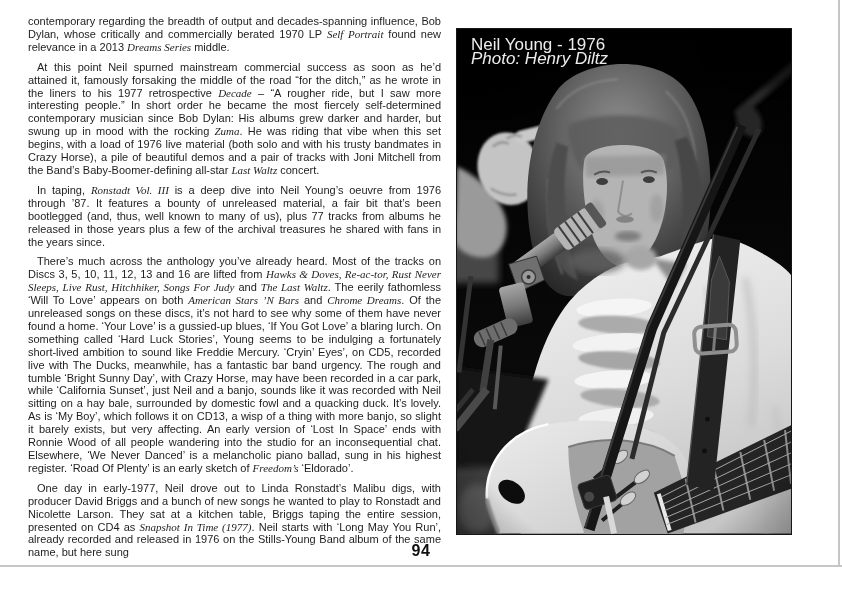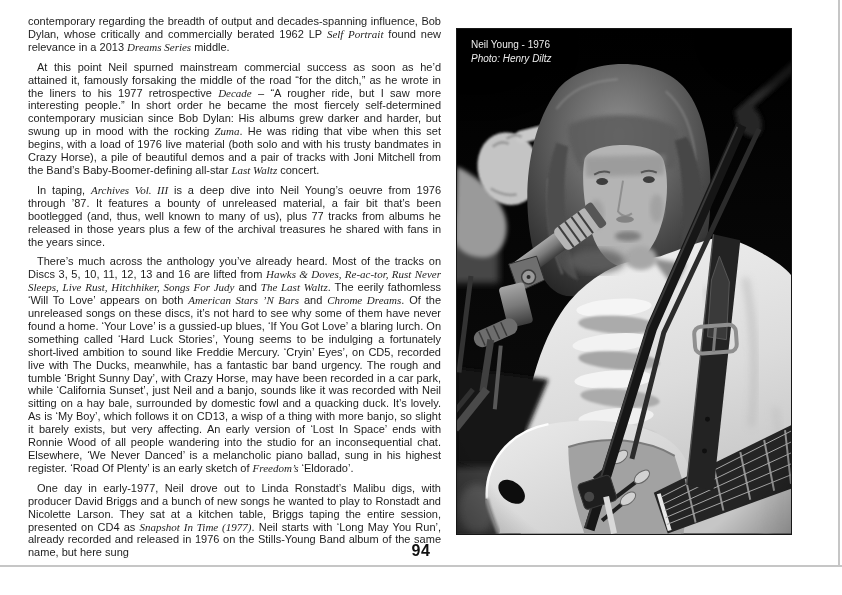--- a/index.html
+++ b/index.html
@@ -23,38 +23,38 @@
   .text-col i{font-style:italic;font-family:Liberation Serif, serif;}
 
   .photo{
     position:absolute;left:456px;top:28px;width:336px;height:507px;
     background:var(--photo_bg,#060606);
     box-sizing:border-box;border:1px solid #161616;
   }
   .photo svg{display:block;width:100%;height:100%;}
   .photo-caption{
     position:absolute;left:14px;top:9px;color:var(--caption,#ececec);
-    font-size:10px;line-height:14px;z-index:5;
+    font-size:17px;line-height:14px;z-index:5;
   }
   .photo-caption .cap2{font-style:italic;}
 
   .page-number{
     position:absolute;left:421px;top:542px;transform:translateX(-50%);
     font-size:16px;font-weight:bold;color:#101010;letter-spacing:.5px;
   }
 </style>
 </head>
 <body>
 
 <div class="page">
 
   <div class="text-col">
-      <p><span>contemporary regarding the breadth of output and decades-spanning influence, Bob Dylan, whose critically and commercially berated 1962 LP </span><i>Self Portrait</i><span> found new relevance in a 2013 </span><i>Dreams Series</i><span> middle.</span></p>
+      <p><span>contemporary regarding the breadth of output and decades-spanning influence, Bob Dylan, whose critically and commercially berated 1970 LP </span><i>Self Portrait</i><span> found new relevance in a 2013 </span><i>Dreams Series</i><span> middle.</span></p>
       <p class="indent"><span>At this point Neil spurned mainstream commercial success as soon as he’d attained it, famously forsaking the middle of the road “for the ditch,” as he wrote in the liners to his 1977 retrospective </span><i>Decade</i><span> – “A rougher ride, but I saw more interesting people.” In short order he became the most fiercely self-determined contemporary musician since Bob Dylan: His albums grew darker and harder, but swung up in mood with the rocking </span><i>Zuma</i><span>. He was riding that vibe when this set begins, with a load of 1976 live material (both solo and with his trusty bandmates in Crazy Horse), a pile of beautiful demos and a pair of tracks with Joni Mitchell from the Band’s Baby-Boomer-defining all-star </span><i>Last Waltz</i><span> concert.</span></p>
-      <p class="indent"><span>In taping, </span><i>Archives Vol. III</i><span> is a deep dive into Neil Young’s oeuvre from 1976 through ’87. It features a bounty of unreleased material, a fair bit that’s been bootlegged (and, thus, well known to many of us), plus 77 tracks from albums he released in those years plus a few of the archival treasures he shared with fans in the years since.</span></p>
+      <p class="indent"><span>In taping, </span><i>Ronstadt Vol. III</i><span> is a deep dive into Neil Young’s oeuvre from 1976 through ’87. It features a bounty of unreleased material, a fair bit that’s been bootlegged (and, thus, well known to many of us), plus 77 tracks from albums he released in those years plus a few of the archival treasures he shared with fans in the years since.</span></p>
       <p class="indent"><span>There’s much across the anthology you’ve already heard. Most of the tracks on Discs 3, 5, 10, 11, 12, 13 and 16 are lifted from </span><i>Hawks &amp; Doves, Re-ac-tor, Rust Never Sleeps, Live Rust, Hitchhiker, Songs For Judy</i><span> and </span><i>The Last Waltz</i><span>. The eerily fathomless ‘Will To Love’ appears on both </span><i>American Stars ’N Bars</i><span> and </span><i>Chrome Dreams</i><span>. Of the unreleased songs on these discs, it’s not hard to see why some of them have never found a home. ‘Your Love’ is a gussied-up blues, ‘If You Got Love’ a blaring lurch. On something called ‘Hard Luck Stories’, Young seems to be indulging a fortunately short-lived ambition to sound like Freddie Mercury. ‘Cryin’ Eyes’, on CD5, recorded live with The Ducks, meanwhile, has a fantastic bar band urgency. The rough and tumble ‘Bright Sunny Day’, with Crazy Horse, may have been recorded in a car park, while ‘California Sunset’, just Neil and a banjo, sounds like it was recorded with Neil sitting on a hay bale, surrounded by domestic fowl and a quacking duck. It’s lovely. As is ‘My Boy’, which follows it on CD13, a wisp of a thing with more banjo, so slight it barely exists, but very affecting. An early version of ‘Lost In Space’ ends with Ronnie Wood of all people wandering into the studio for an inconsequential chat. Elsewhere, ‘We Never Danced’ is a melancholic piano ballad, sung in his highest register. ‘Road Of Plenty’ is an early sketch of </span><i>Freedom’s</i><span> ‘Eldorado’.</span></p>
       <p class="indent"><span>One day in early-1977, Neil drove out to Linda Ronstadt’s Malibu digs, with producer David Briggs and a bunch of new songs he wanted to play to Ronstadt and Nicolette Larson. They sat at a kitchen table, Briggs taping the entire session, presented on CD4 as </span><i>Snapshot In Time (1977)</i><span>. Neil starts with ‘Long May You Run’, already recorded and released in 1976 on the Stills-Young Band album of the same name, but here sung</span></p>
     </div>
 
   <div class="photo">
     <div class="photo-caption">
       <div class="cap1">Neil Young - 1976</div>
       <div class="cap2">Photo: Henry Diltz</div>
     </div>
 

